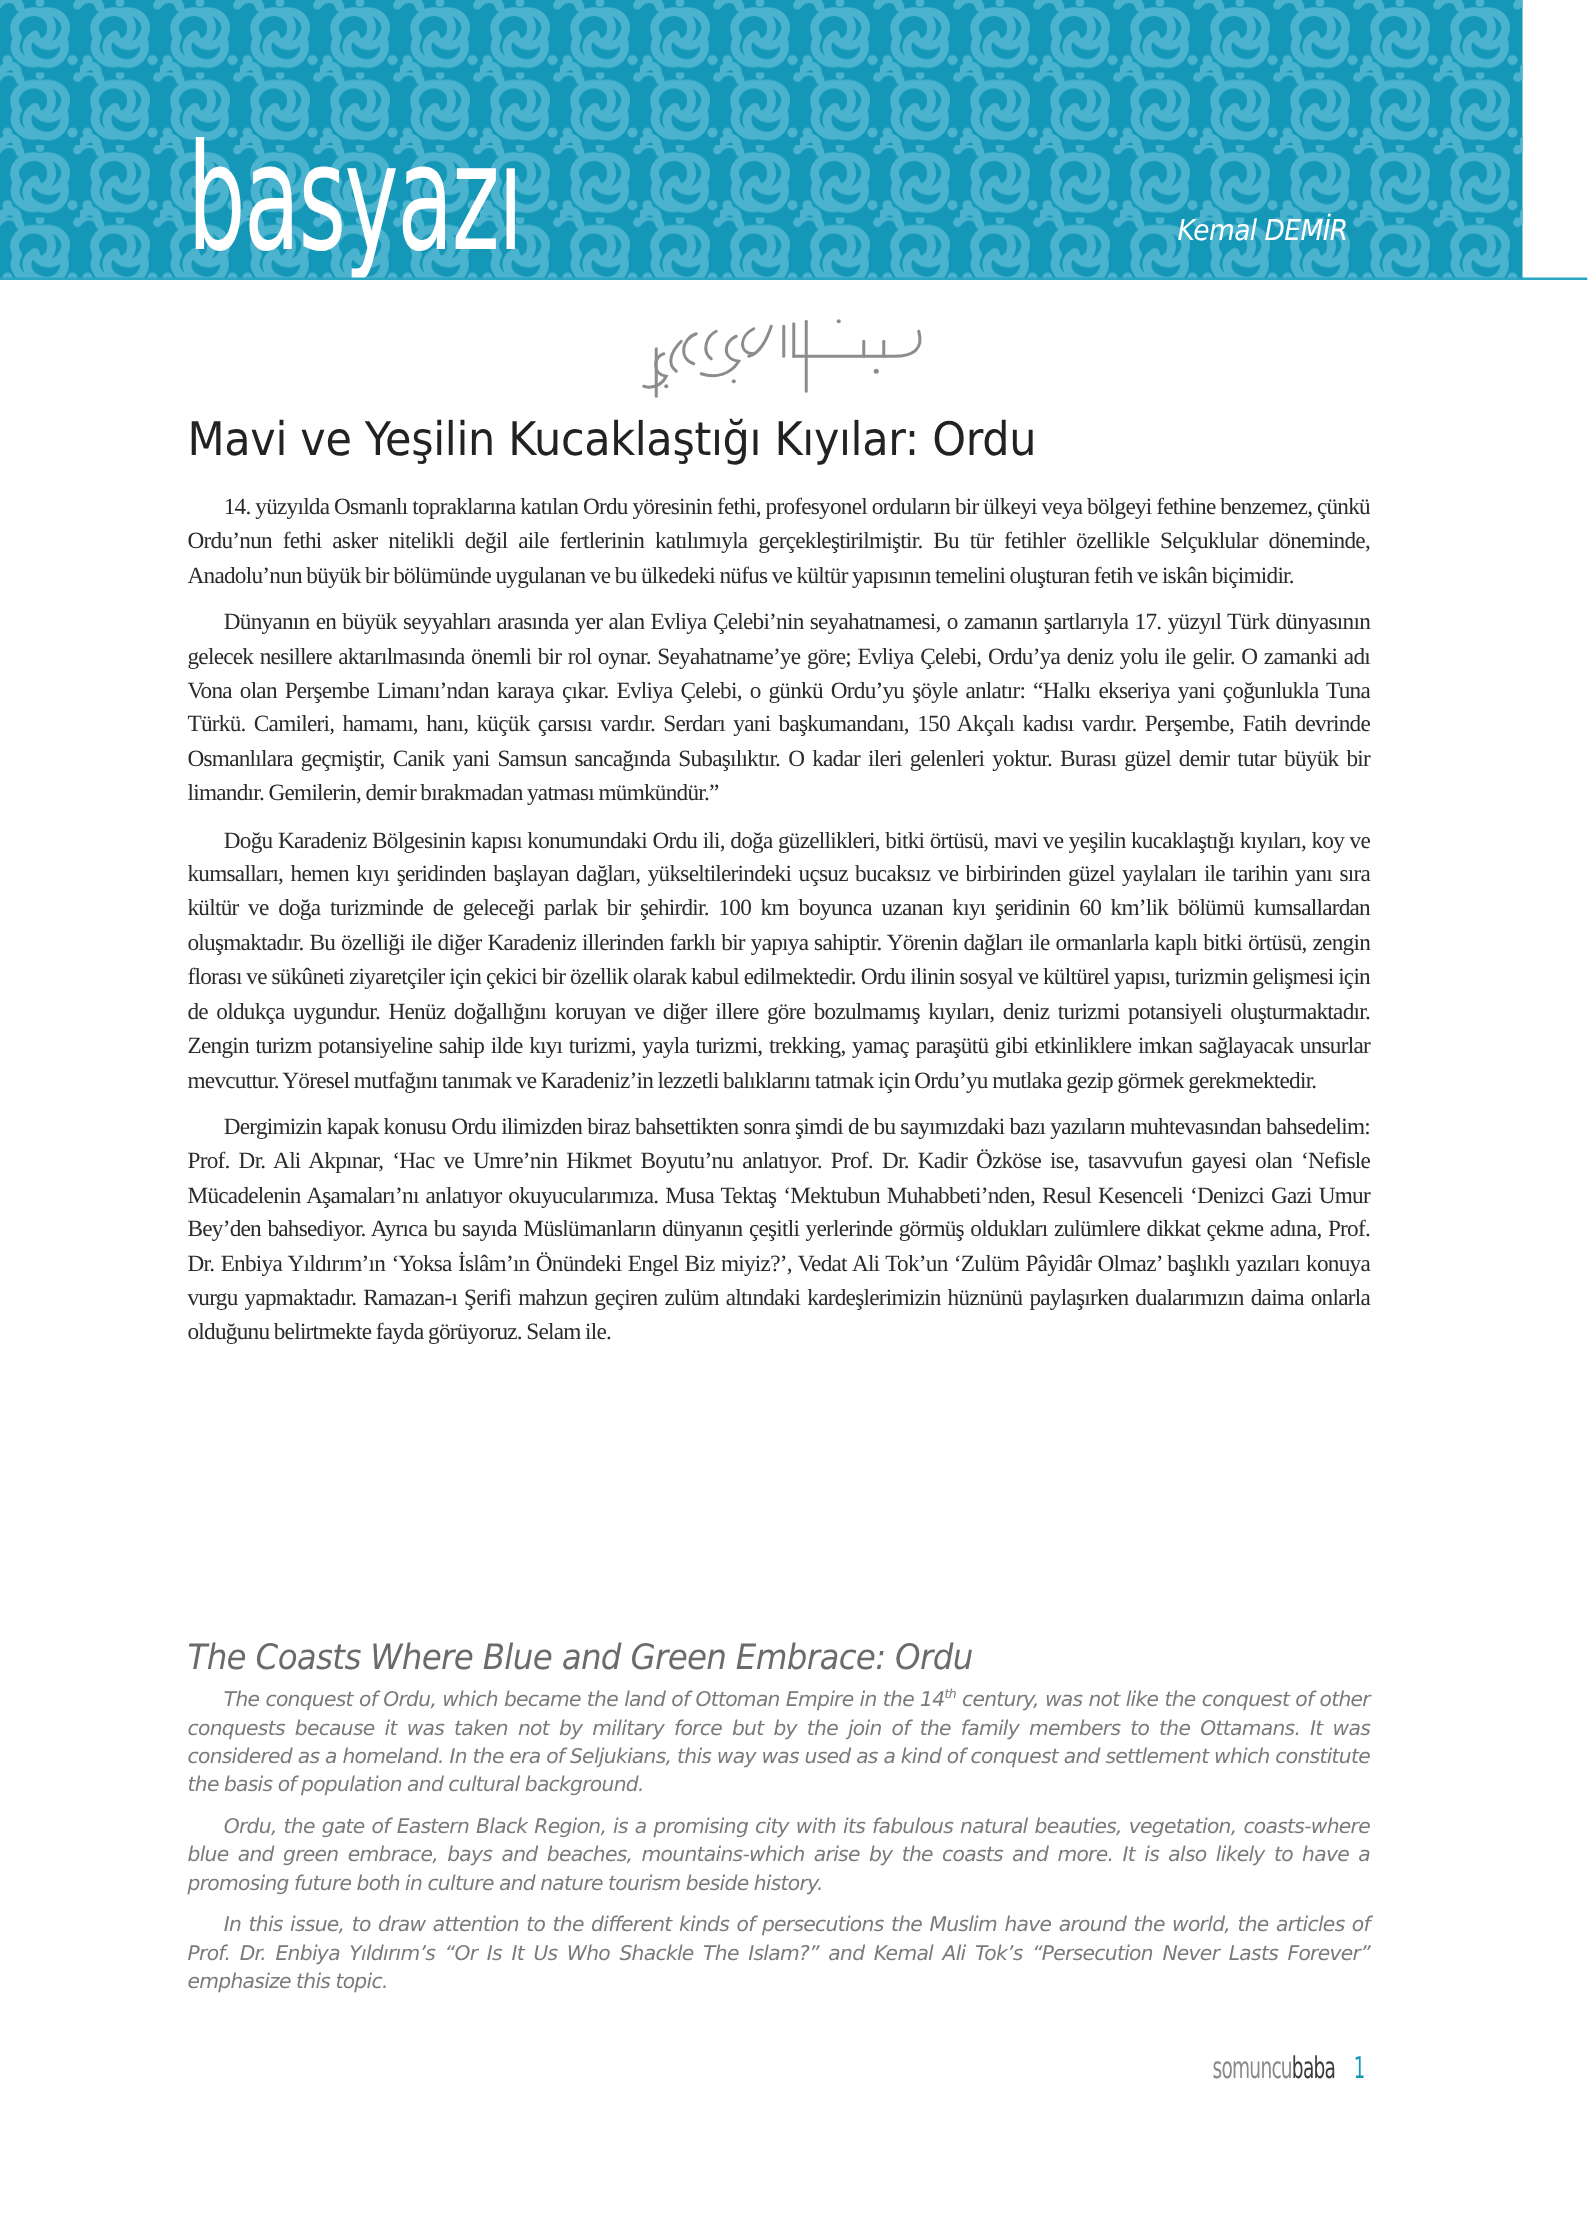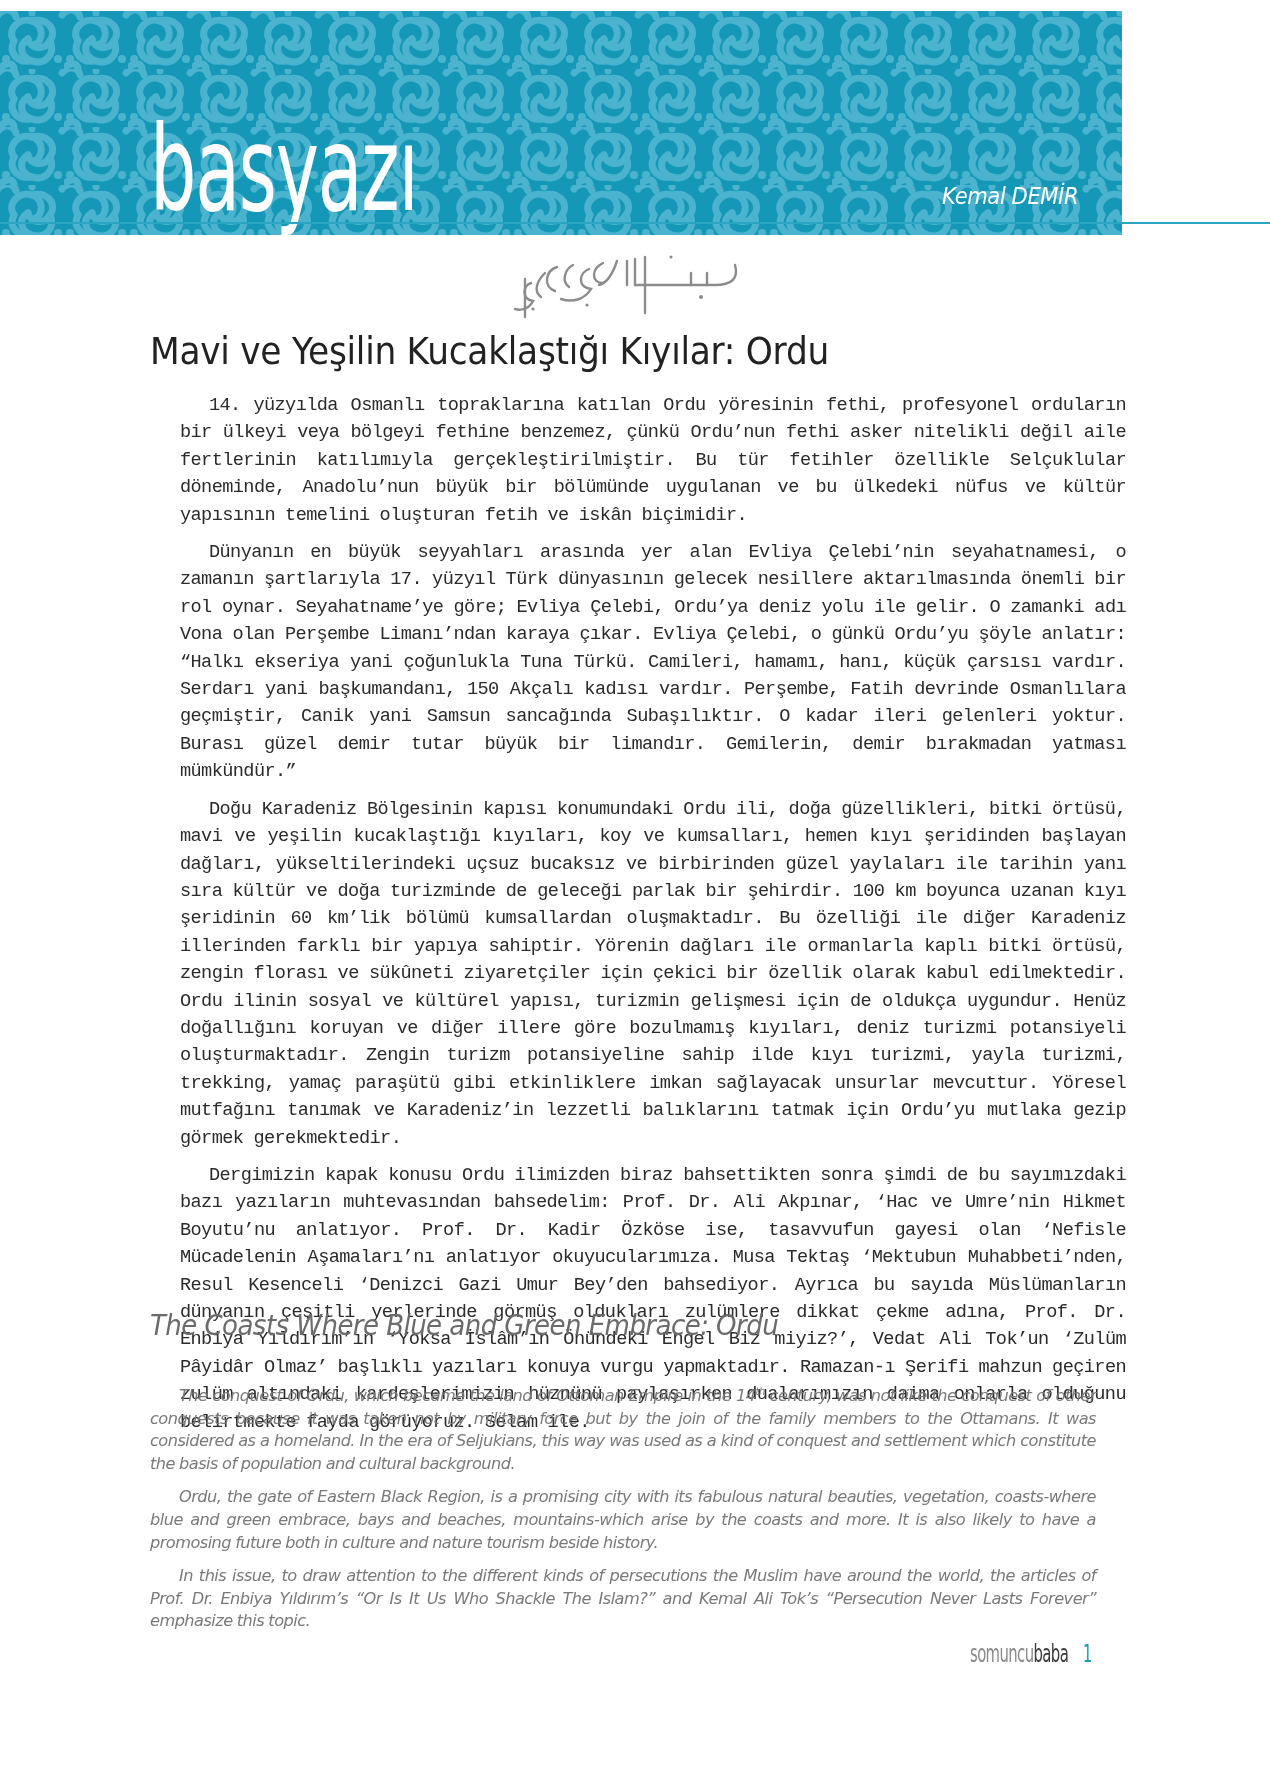--- a/index.html
+++ b/index.html
@@ -1,19 +1,19 @@
 <!DOCTYPE html>
 <html><head>
   <meta charset="utf-8">
   <style>
     html, body { margin: 0; padding: 0; background: #ffffff; }
     body { width: 1270px; height: 1772px; position: relative; overflow: hidden; font-family: "Liberation Sans", "DejaVu Sans", sans-serif; color: #2a2a2a; }
 
     .header {
-      position: absolute; left: 0; top: 11px; width: 1122px; height: 224px;
+      position: absolute; left: 0; top: 0; width: 1218px; height: 224px;
       background-color: #1598b8;
       overflow: hidden;
     }
     .header svg.pattern { position: absolute; left: 0; top: 0; }
     .header .section-title {
       position: absolute; left: 150px; top: 92px;
       font-family: "DejaVu Sans", sans-serif; font-weight: normal;
       font-size: 118px; line-height: 132px; color: #ffffff;
       transform: scaleX(0.62); transform-origin: left top;
       letter-spacing: -2px;
@@ -32,35 +32,35 @@
 
     .title-tr {
       position: absolute; left: 150px; top: 330px;
       font-family: "DejaVu Sans", sans-serif; font-size: 37px; line-height: 44px;
       color: #222; font-weight: normal; letter-spacing: -0.3px;
       transform: scaleX(0.93); transform-origin: left top; white-space: nowrap;
     }
 
     .body-tr {
       position: absolute; left: 150px; top: 392px; width: 946px;
-      font-family: Liberation Mono, monospace; font-size: 18.6px; line-height: 27.4px;
-      color: #2b2b2b; text-align: justify; margin-left: 30px;
+      font-family: Liberation Serif, serif; font-size: 18.6px; line-height: 27.4px;
+      color: #2b2b2b; text-align: justify;
     }
     .body-tr p { margin: 0 0 10px 0; text-indent: 29px; letter-spacing: -0.6px; word-spacing: -0.5px; }
 
     .title-en {
       position: absolute; left: 150px; top: 1308px;
       font-family: "DejaVu Sans", sans-serif; font-style: italic; font-size: 28px; line-height: 36px;
       color: #6b6b6b; letter-spacing: -0.6px;
       transform: scaleX(0.93); transform-origin: left top; white-space: nowrap;
     }
     .body-en {
       position: absolute; left: 150px; top: 1349px; width: 946px;
       font-family: "DejaVu Sans", sans-serif; font-style: italic; font-size: 16.2px; line-height: 22.6px;
-      color: #7a7a7a; text-align: justify; margin-top: 36px;
+      color: #7a7a7a; text-align: justify;
     }
     .body-en p { margin: 0 0 11px 0; text-indent: 29px; letter-spacing: -0.55px; word-spacing: -0.4px; }
     .body-en sup { font-size: 10px; line-height: 0; }
 
     .footer {
       position: absolute; left: 970px; top: 1640px; height: 30px; white-space: nowrap;
     }
     .footer .brand-a { font-family: "DejaVu Sans", sans-serif; font-size: 24px; color: #8a8a8a; display: inline-block; transform: scaleX(0.62); transform-origin: left center; letter-spacing: -1px; }
     .footer .brand-wrap { display: inline-block; width: 112px; }
     .footer .brand-b { color: #3a3a3a; }

